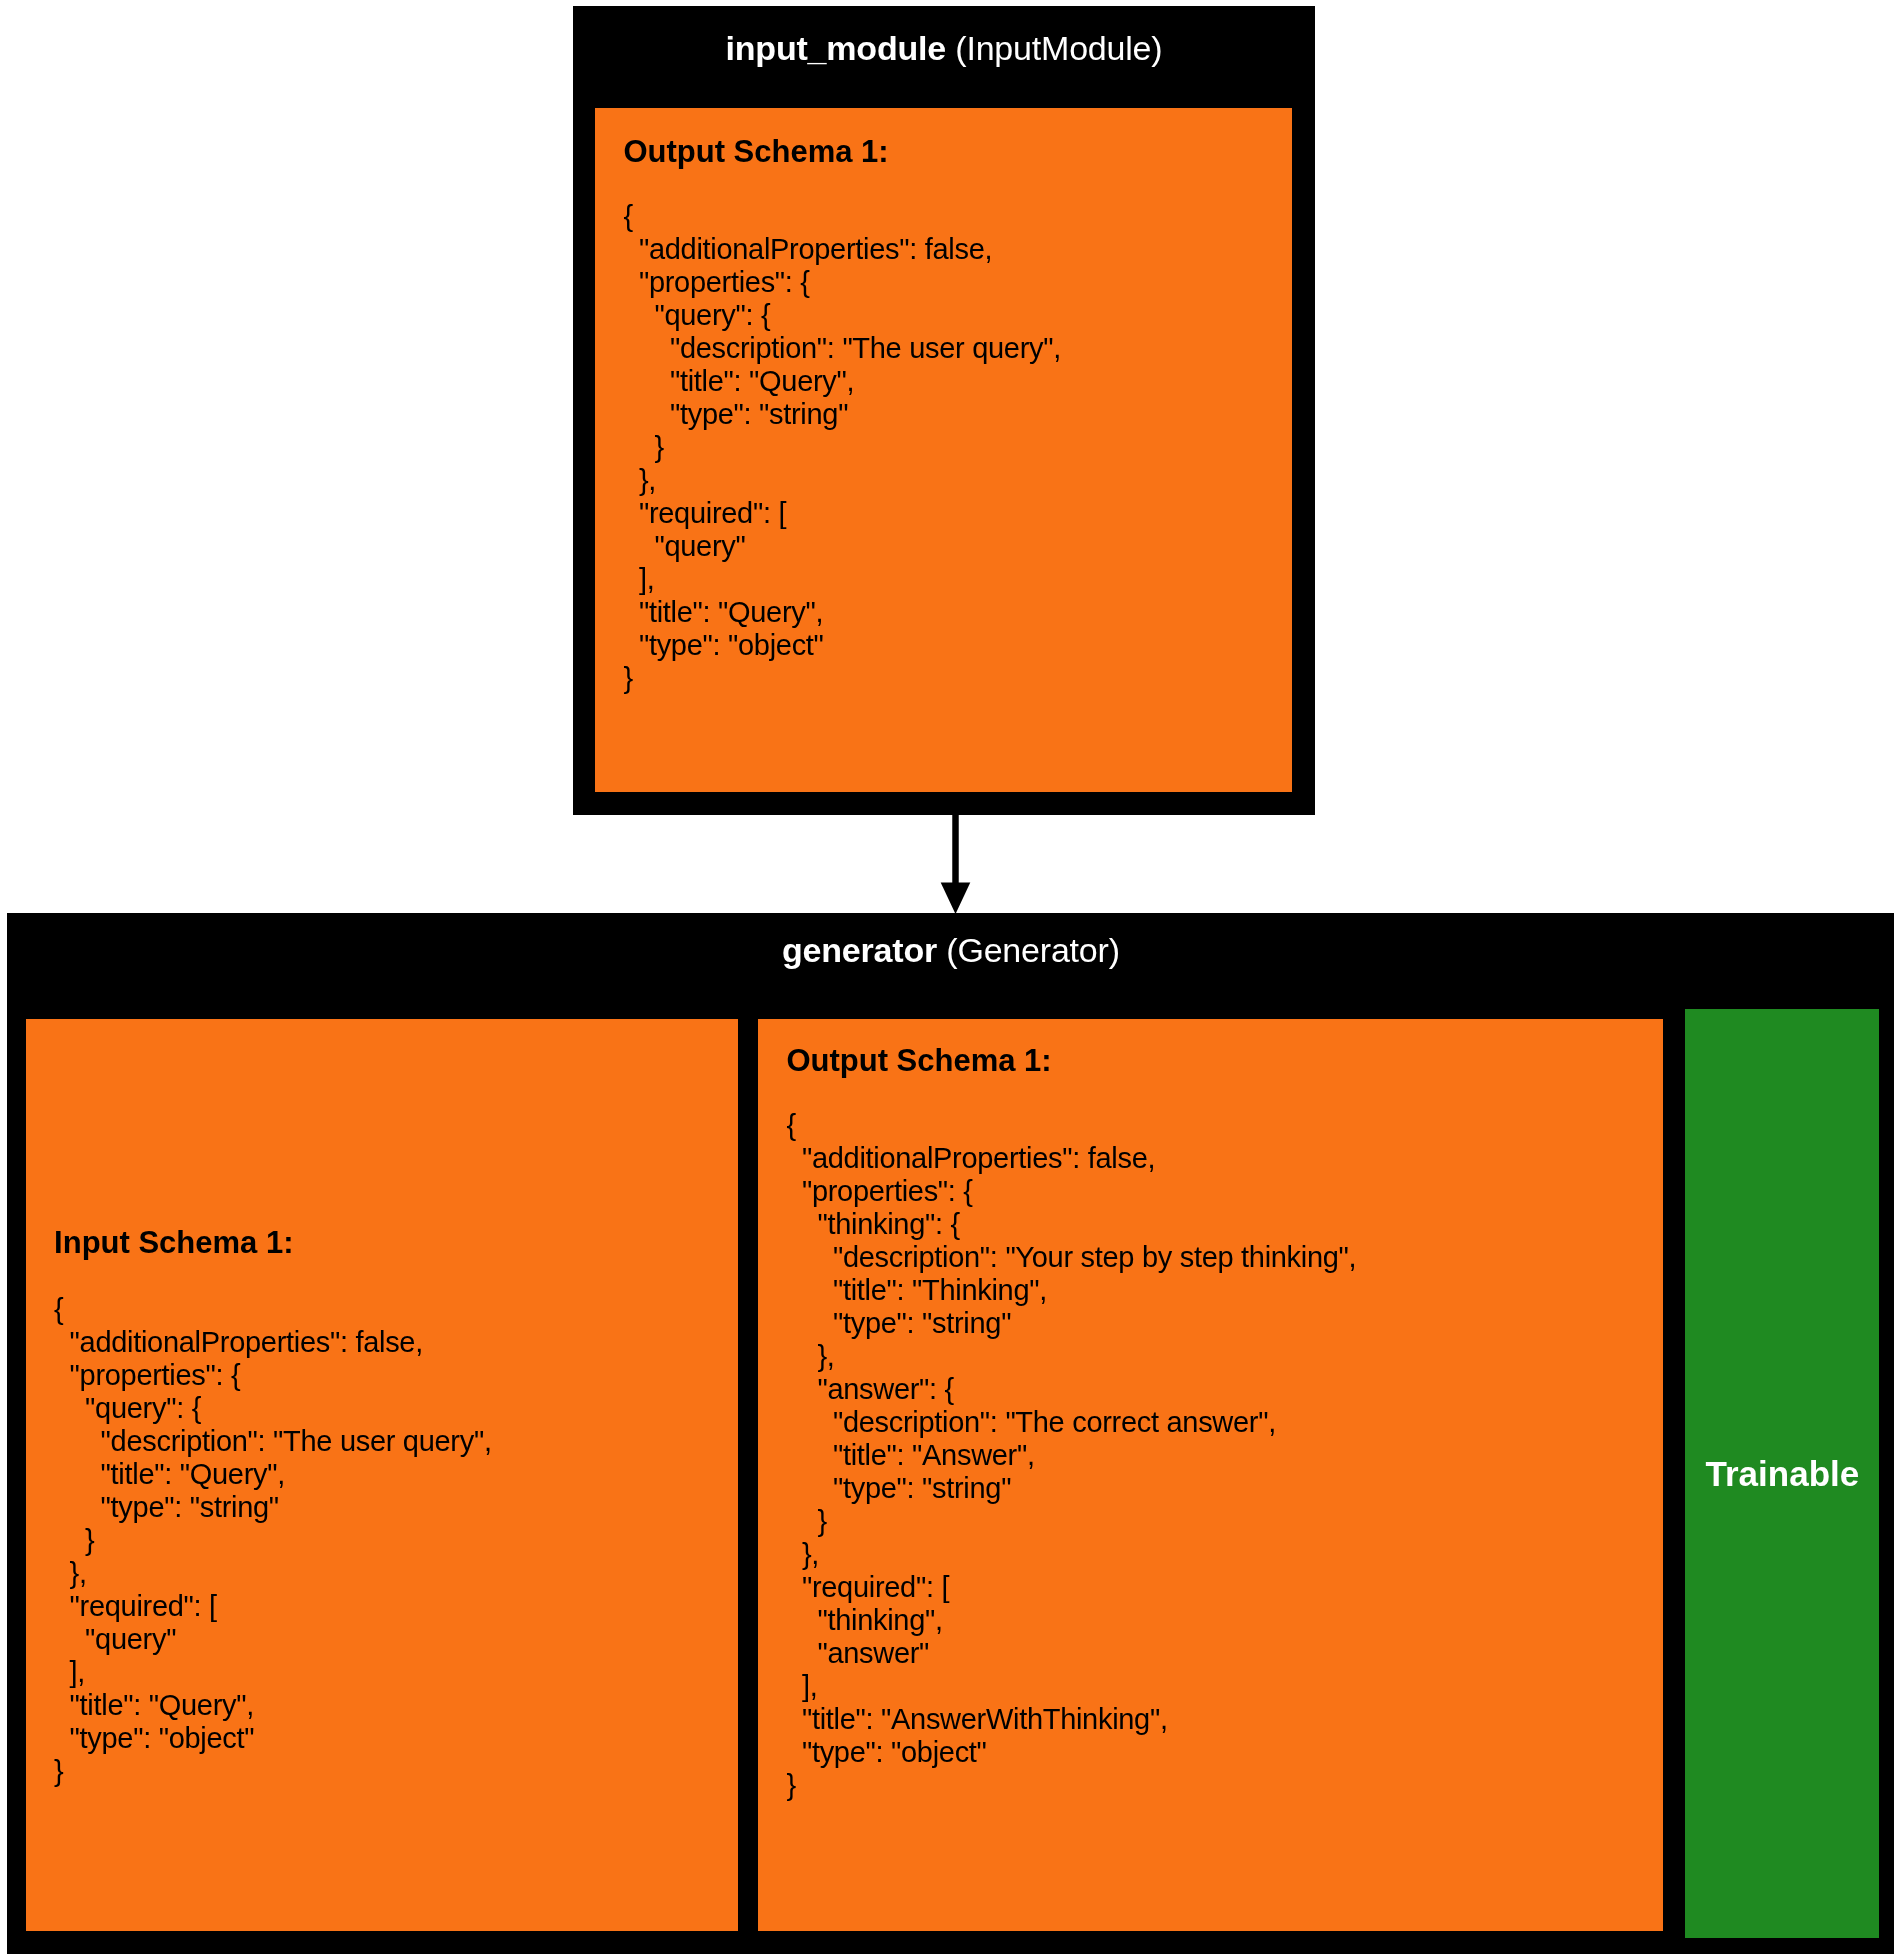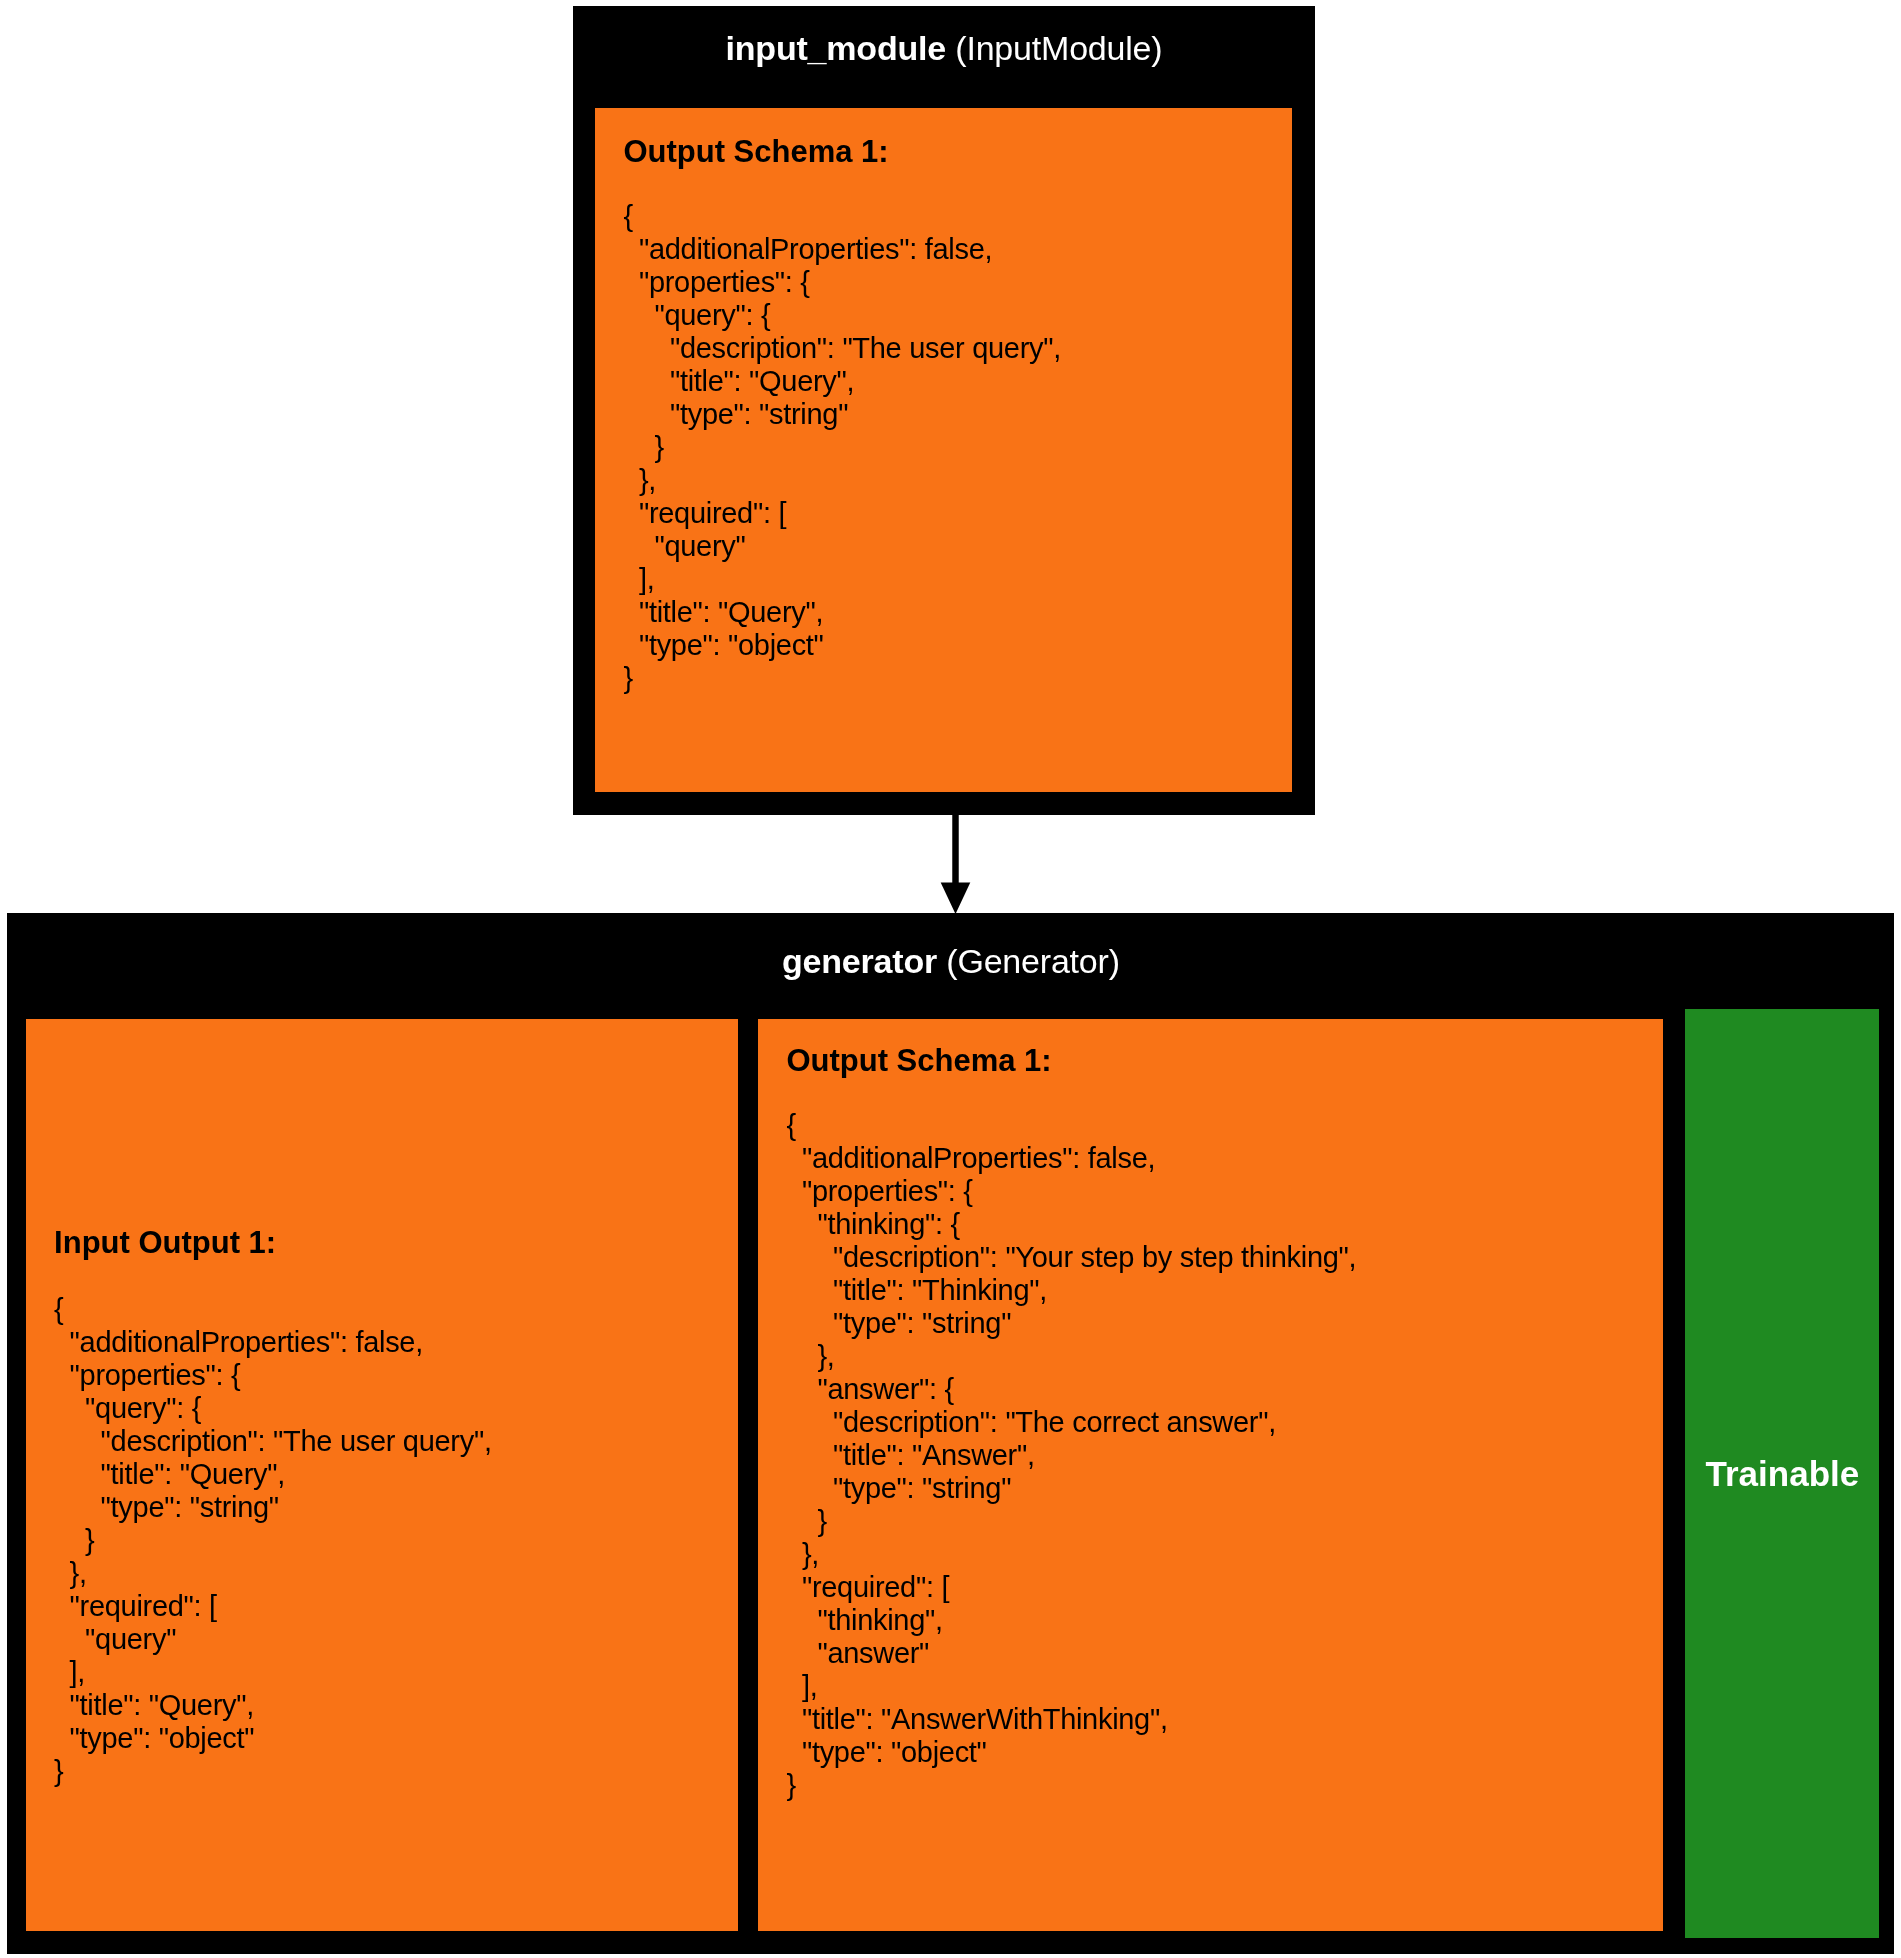--- a/index.html
+++ b/index.html
@@ -95,21 +95,21 @@
   }
 
   
   #generator-node {
     left: 7.4px;
     top: 913px;
     width: 1887px;
     height: 1041px;
   }
   #generator-node .node-header {
-    padding-top: 31px;
+    padding-top: 20px;
     height: 91px;
   }
   #generator-input-panel {
     left: 16.7px;
     top: 104px;
     width: 716px;
     height: 916px;
   }
   #generator-input-panel .panel-title {
     margin: 208px 0 0 28px;
@@ -180,21 +180,21 @@
   <line x1="20" y1="0" x2="20" y2="88" stroke="#000000" stroke-width="7"></line>
   <polygon points="20,108 4,74 36,74" fill="#000000"></polygon>
 </svg>
 
 <div class="node" id="generator-node">
   <div class="node-header">
     <span class="nm">generator</span><span>&nbsp;</span><span class="cls">(Generator)</span>
   </div>
 
   <div class="panel" id="generator-input-panel">
-    <div class="panel-title">Input Output 1:</div>
+    <div class="panel-title">Input Schema 1:</div>
     <pre class="schema-code">{
   "additionalProperties": false,
   "properties": {
     "query": {
       "description": "The user query",
       "title": "Query",
       "type": "string"
     }
   },
   "required": [

